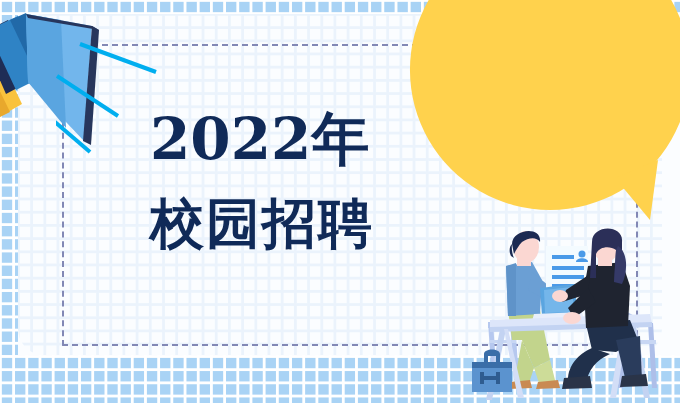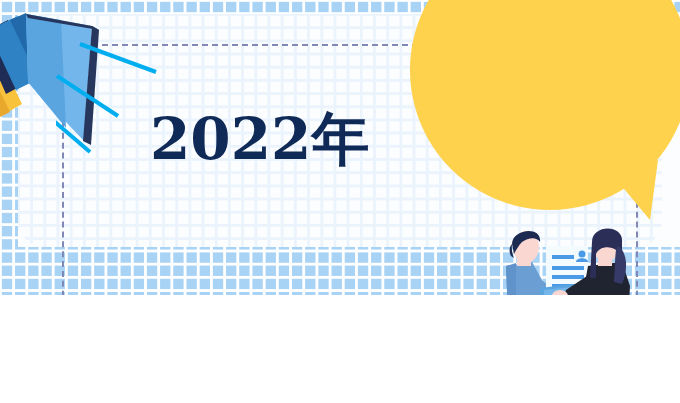--- a/index.html
+++ b/index.html
@@ -4,21 +4,21 @@
 <style>
   * { box-sizing: border-box; margin: 0; padding: 0; }
   html, body {
     width: 680px; height: 403px;
     font-family: "Liberation Sans", sans-serif;
     overflow: hidden;
     background: #ffffff;
   }
   #banner {
     position: relative;
-    width: 680px; height: 295px;
+    width: 680px; height: 403px;
     overflow: hidden;
     background: #8b5cf6;
   }
   
   .grid-bg {
     position: absolute; inset: 0;
     background-color: #a9d3f5;
     background-image:
       linear-gradient(to right, #ffffff 0 2.5px, transparent 2.5px 100%),
       linear-gradient(to bottom, #ffffff 0 2.5px, transparent 2.5px 100%);
@@ -133,20 +133,21 @@
   <div class="rays">
     <svg width="140" height="120" viewBox="0 0 140 120" xmlns="http://www.w3.org/2000/svg">
       <line x1="24" y1="4" x2="100" y2="32" stroke="#00aeef" stroke-width="4"></line>
       <line x1="1" y1="36" x2="62" y2="76" stroke="#00aeef" stroke-width="4"></line>
       <line x1="-8" y1="76" x2="34" y2="112" stroke="#00aeef" stroke-width="4"></line>
     </svg>
   </div>
 
   <div class="headline">
     <span class="line1">2022年</span>
+    <span class="line2">校园招聘</span>
   </div>
 
   <div class="scene">
     <svg width="210" height="175" viewBox="0 0 210 175" xmlns="http://www.w3.org/2000/svg">
 
       <g>
         <path d="M18 94 L44 94 L44 100 L18 100 Z" fill="#b6c8ef"></path>
         <path d="M18 94 L22 152 L27 152 L23 94 Z" fill="#b6c8ef"></path>
         <path d="M40 94 L44 152 L49 152 L45 94 Z" fill="#b6c8ef"></path>
         <path d="M20 112 L46 112 L46 115 L20 115 Z" fill="#c8d7f4"></path>

